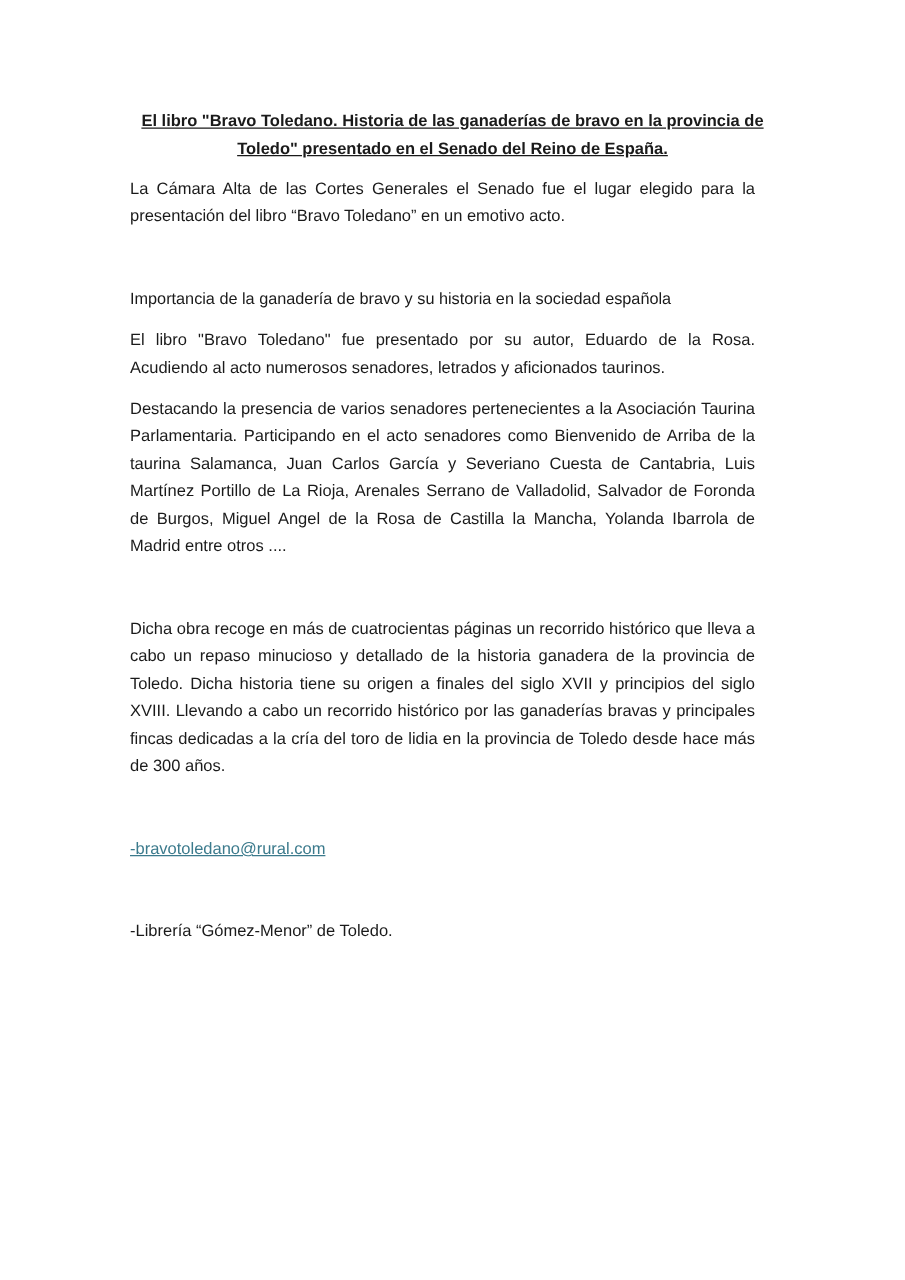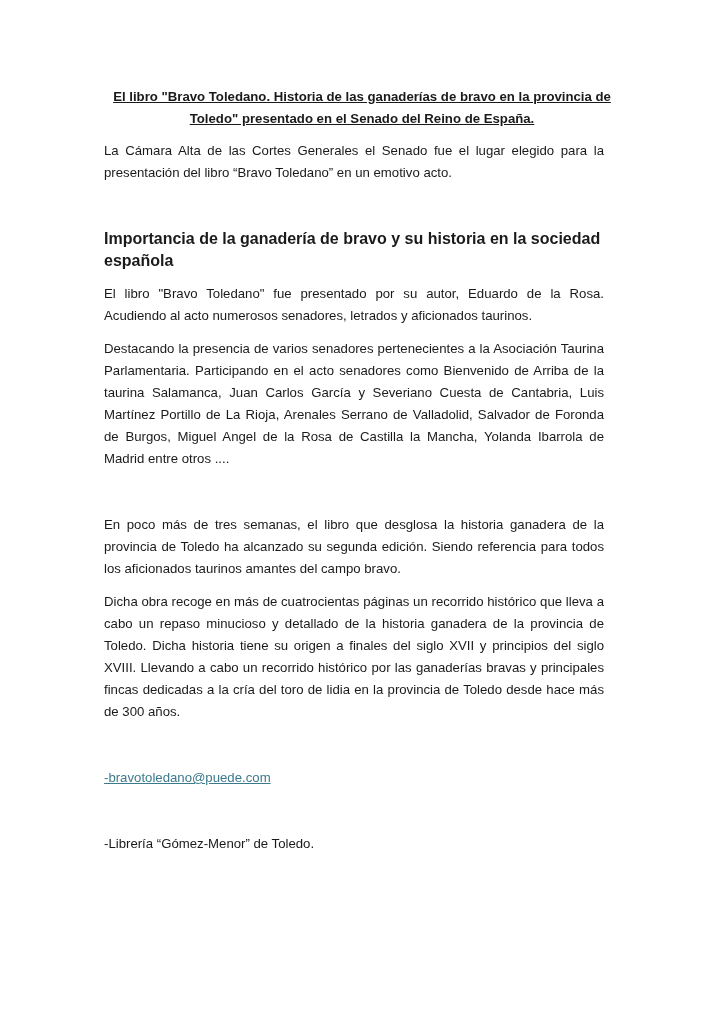--- a/index.html
+++ b/index.html
@@ -8,21 +8,21 @@
       position: absolute; left: 0; top: 0; width: 724px; height: 1024px; background: #fff;
       font-family: "Liberation Sans", "DejaVu Sans", sans-serif; color: #1a1a1a;
     }
     .content { position: absolute; left: 104px; top: 86px; width: 516px; font-size: 13.2px; line-height: 22px; }
     .title {
       text-align: center; font-weight: bold; text-decoration: underline; font-size: 13.2px; line-height: 22px;
       margin: 0 0 10px 0;
     }
     p { margin: 0 16px 11px 0; text-align: justify; }
     .left { text-align: left; }
-    h2 { font-size: 16px; font-weight: bold; margin: 0 0 11px 0; line-height: 22px; }
+    h2 { font-size: 13px; font-weight: normal; margin: 0 0 11px 0; line-height: 22px; }
     .gap { height: 33px; }
     a.email { color: #3b7a8c; text-decoration: underline; }
   </style>
 </head>
 <body>
 
 <div class="page">
   <div class="content">
     <div class="title">
       <span>El libro "Bravo Toledano. Historia de las ganaderías de bravo en la provincia de</span><br>
@@ -31,25 +31,24 @@
     <p>La Cámara Alta de las Cortes Generales el Senado fue el lugar elegido para la presentación del libro “Bravo Toledano” en un emotivo acto.</p>
 
     <div class="gap"></div>
 
     <h2>Importancia de la ganadería de bravo y su historia en la sociedad española</h2>
     <p>El libro "Bravo Toledano" fue presentado por su autor, Eduardo de la Rosa. Acudiendo al acto numerosos senadores, letrados y aficionados taurinos.</p>
     <p>Destacando la presencia de varios senadores pertenecientes a la Asociación Taurina Parlamentaria. Participando en el acto  senadores como Bienvenido de Arriba de la taurina Salamanca, Juan Carlos García  y Severiano Cuesta de Cantabria, Luis Martínez Portillo de La Rioja, Arenales Serrano de Valladolid, Salvador de Foronda de Burgos, Miguel Angel de la Rosa de Castilla la Mancha, Yolanda Ibarrola de Madrid entre otros ....</p>
 
     <div class="gap"></div>
 
-    <p>En poco más de tres semanas, el libro que desglosa la historia ganadera de la provincia de Toledo ha alcanzado su segunda edición. Siendo referencia para todos los aficionados taurinos amantes del campo bravo.</p>
     <p>Dicha obra recoge en más de cuatrocientas páginas un recorrido histórico que lleva a cabo un repaso minucioso y detallado de la historia ganadera de la provincia de Toledo. Dicha historia tiene su origen a finales del siglo XVII y principios del siglo XVIII. Llevando a cabo un recorrido histórico por las ganaderías bravas y principales fincas dedicadas a la cría del toro de lidia en la provincia de Toledo desde hace más de 300 años.</p>
 
     <div class="gap"></div>
 
-    <p class="left"><a class="email">-bravotoledano@puede.com</a></p>
+    <p class="left"><a class="email">-bravotoledano@rural.com</a></p>
 
     <div class="gap"></div>
 
     <p class="left">-Librería “Gómez-Menor” de Toledo.</p>
 
   </div>
 </div>
 
 </body></html>

